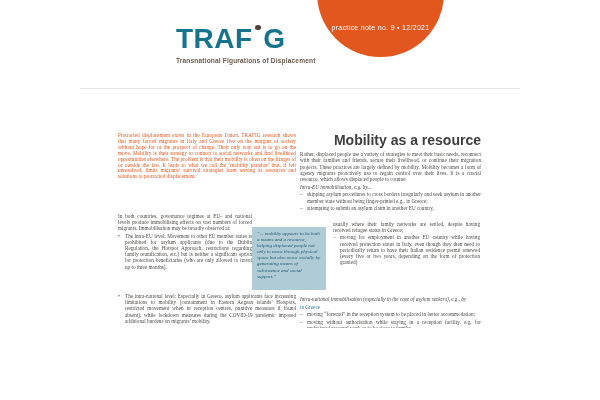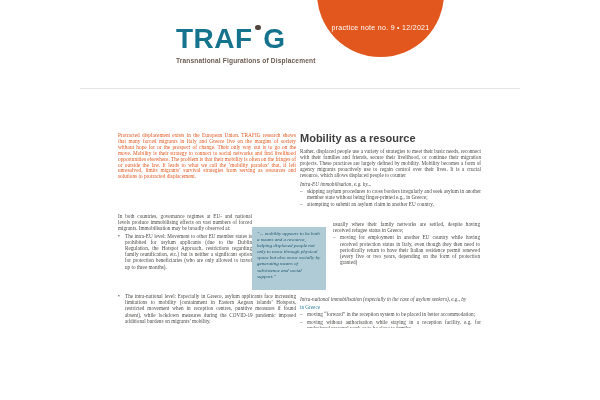--- a/index.html
+++ b/index.html
@@ -40,22 +40,22 @@
   .page-title {
     position:absolute; left:118px; top:95px; width:398px;
     font-family:"Liberation Sans", sans-serif; font-size:14px;
     line-height:1.32; color:#404040;
   }
 
   
   .txt { font-size:5.2px; line-height:6.2px; text-align:justify; }
   .intro { color:#E2571E; font-size:5.3px; line-height:5.9px; }
   .h2 {
-    font-family:"Liberation Sans", sans-serif; font-size:11px;
-    font-weight:700; color:#3E3E3E; line-height:1.15; text-align:left;
+    font-family:"Liberation Sans", sans-serif; font-size:14px;
+    font-weight:700; color:#3E3E3E; line-height:1.15; text-align:right;
   }
   .mt2 { margin-top:2px; } .mt3 { margin-top:3px; } .mt5 { margin-top:5px; } .mt7 { margin-top:7px; }
   .bullet { position:relative; padding-left:7px; margin-top:1px; }
   .bullet::before { content:"\2013"; position:absolute; left:0; top:0; }
   .bullet.dot::before { content:"\2022"; }
   .ital { font-style:italic; }
   .place { color:#2E7F9F; margin-top:2px; text-align:left; }
 
   
   .blk-l1 { position:absolute; left:118px; top:133px; width:178px; }

